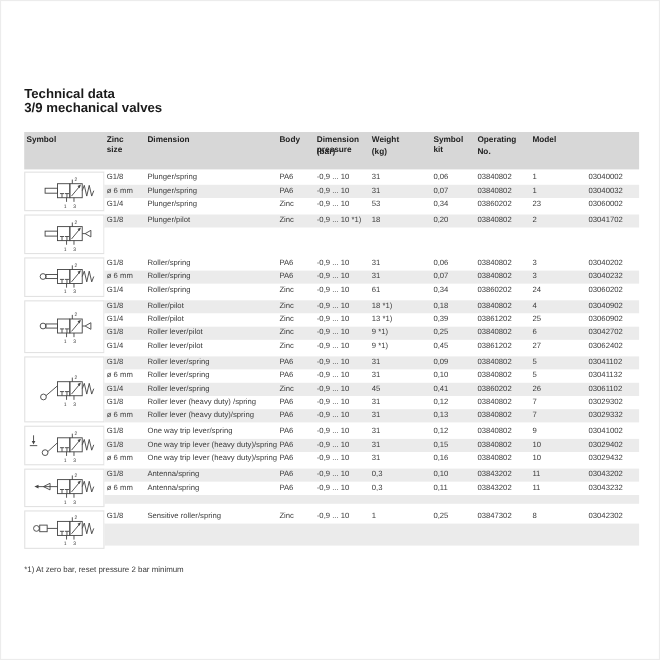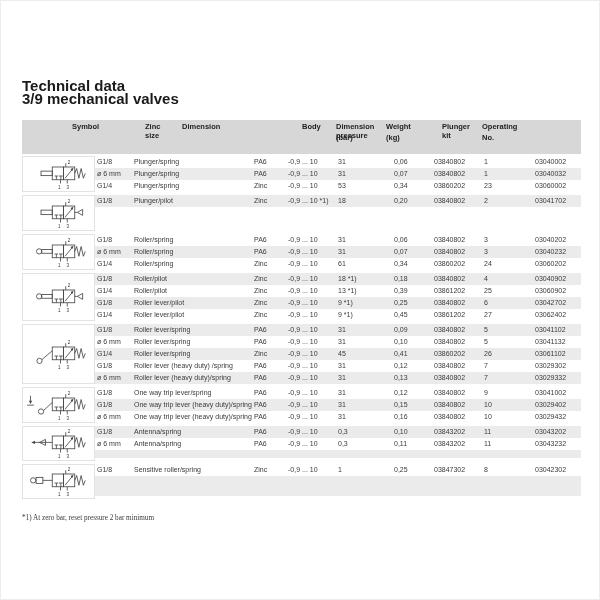--- a/index.html
+++ b/index.html
@@ -4,33 +4,32 @@
 <style>
   * { margin:0; padding:0; box-sizing:border-box; }
   html,body { width:600px; height:600px; background:#fff; }
   body {
     font-family:"Liberation Sans", sans-serif;
     color:#3a3a3a;
     border:1px solid #ececec;
     overflow:hidden;
   }
   .page { padding:78px 20px 0 21px; }
-  .title { font-size:15px; font-weight:bold; color:#1a1a1a; line-height:13px; }
+  .title { font-size:12px; font-weight:bold; color:#1a1a1a; line-height:13px; }
   .table-wrap { margin-top:15px; width:559px; }
 
   
   .thead {
     display:grid;
     grid-template-columns:73px 37px 120px 34px 50px 56px 40px 50px 51px 48px;
     background:#d7d7d7;
     min-height:34px;
     font-size:7.5px;
     font-weight:bold;
     color:#222;
-    padding-left:48px;
   }
   .hcell { position:relative; padding:3px 8px 12px 2px; line-height:8.5px; }
   .hunit { position:absolute; bottom:12px; left:2px; }
 
   
   .groups { margin-top:2px; }
   .group { display:flex; margin-bottom:3px; }
   .sym-cell {
     width:73px; flex:0 0 73px;
     border:1px solid #e2e2e2;
@@ -44,21 +43,21 @@
     height:12px; line-height:12px;
     font-size:7px;
   }
   .row.w { background:#ffffff; }
   .row.g { background:#ebebeb; }
   .filler.w { background:#ffffff; }
   .filler.g { background:#ebebeb; }
   .cell { padding-left:2px; white-space:nowrap; overflow:hidden; }
 
   
-  .footnotes { margin-top:14px; font-size:7.2px; line-height:10px; color:#3a3a3a;font-family:Liberation Serif, serif; }
+  .footnotes { margin-top:14px; font-size:7.2px; line-height:10px; color:#3a3a3a; }
 
   .pnum { font-size:6px; fill:#333; font-family:"Liberation Sans", sans-serif; }
   svg { display:block; }
 </style>
 </head>
 <body>
 
 <div class="page">
   <div class="title">
     <div>Technical data</div>
@@ -81,25 +80,28 @@
       </div>
       <div class="hcell">
         <span>Dimension pressure</span>
         <span class="hunit">(bar)</span>
       </div>
       <div class="hcell">
         <span>Weight</span>
         <span class="hunit">(kg)</span>
       </div>
       <div class="hcell">
-        <span>Plunger kit</span>
+        <span>Symbol kit</span>
       </div>
       <div class="hcell">
         <span>Operating</span>
         <span class="hunit">No.</span>
+      </div>
+      <div class="hcell">
+        <span>Model</span>
       </div>
     </div>
 
     <div class="groups" id="groups">
         <div class="group">
           <div class="sym-cell">
             <svg width="70" height="33" viewBox="0 0 90 44">
               <rect x="36" y="12" width="15" height="17" stroke="#444" stroke-width="1.1" fill="none"></rect>
               <rect x="51" y="12" width="15" height="17" stroke="#444" stroke-width="1.1" fill="none"></rect>
               <line x1="53" y1="27" x2="63" y2="15" stroke="#444" stroke-width="1.1" fill="none"></line>

